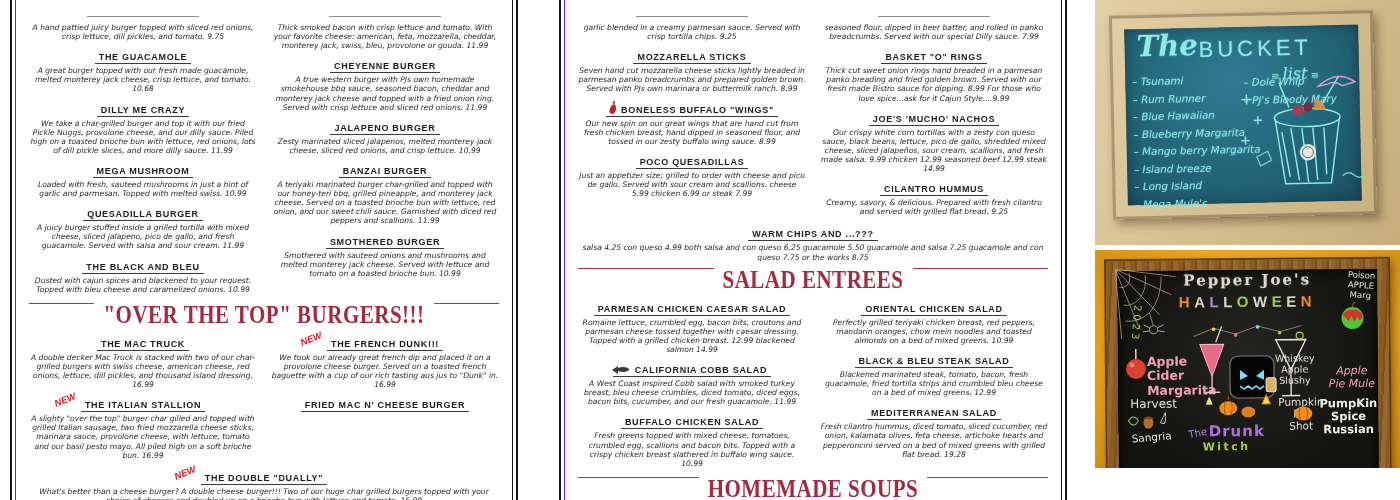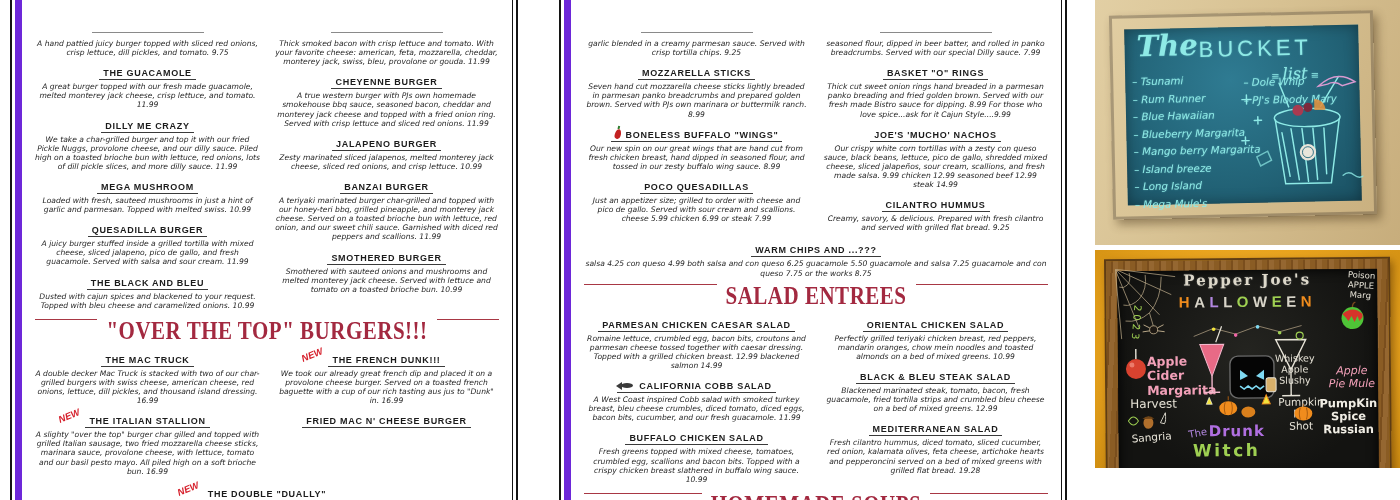--- a/index.html
+++ b/index.html
@@ -2,21 +2,21 @@
 <html style="--header_red: #a32940; --rule_red: #a83744; --new_red: #d6202c; --chalk_cyan: #8eeae6; --board_teal: #236579; --board_black: #141311; --wall_tan: #d7c192; --wall_orange: #e9a41e; --pink: #f2a0b8; --hot_pink: #f266a8; --purple: #b287e0; --green: #9fd052; --orange: #f08c1d; --white_chalk: #e6e2d6;"><head>
 <meta charset="utf-8">
 <style>
   html,body{margin:0;padding:0;background:#fff;}
   .canvas{position:relative;width:1400px;height:500px;background:#ffffff;overflow:hidden;font-family:"DejaVu Sans",sans-serif;color:#1d1d1d;}
 
   
   .page{position:absolute;top:0;height:500px;background:#fff;border-left:2px solid #141414;border-right:2px solid #141414;}
   #page-1{left:10px;width:504px;}
   #page-2{left:559px;width:504px;}
-  .page-inner{position:absolute;left:3px;right:3px;top:0;bottom:0;border-left:7px solid #6d28d9;border-right:1px solid #141414;padding:20px 13px 0;box-sizing:border-box;overflow:hidden;}
+  .page-inner{position:absolute;left:3px;right:3px;top:0;bottom:0;border-left:1px solid #6d28d9;border-right:1px solid #141414;padding:4px 13px 0;box-sizing:border-box;overflow:hidden;}
   .mcols{display:flex;gap:14px;}
   .mcol{flex:1;min-width:0;}
   .m-item{text-align:center;margin-bottom:6px;}
   .m-item.full{margin-top:2px;}
   .m-name-row{line-height:1;}
   .m-name{position:relative;display:inline-block;font-family:"Liberation Sans",sans-serif;font-weight:700;font-size:9px;letter-spacing:.7px;color:#1b1b1b;border-bottom:1px solid #3a3a3a;padding:0 4px 1px;margin-bottom:2px;white-space:nowrap;}
   .m-desc{font-style:italic;font-size:7.6px;line-height:1.2;color:#262626;}
   .cut-stub{display:inline-block;width:112px;height:2px;border-bottom:1px solid #8a8a8a;margin-bottom:2px;}
   .new-tag{position:absolute;left:-27px;top:-6px;font-size:9.5px;font-weight:700;font-style:italic;color:var(--new_red,#d6202c);transform:rotate(-22deg);letter-spacing:0;}
   .sec-header{display:flex;align-items:flex-start;gap:9px;margin:3px 0 6px;}
@@ -63,42 +63,42 @@
   .hw-poison{right:3px;top:2px;text-align:center;font-size:8.5px;color:#e6e2d6;transform:rotate(4deg);}
   .hw-hocus{right:13px;top:64px;text-align:center;font-weight:700;font-size:12px;letter-spacing:2px;color:var(--hot_pink,#f266a8);text-shadow:1px 1px 0 #7a3fa8;}
   .hw-apple-cider{left:29px;top:84px;font-weight:700;font-size:12.5px;color:var(--pink,#f2a0b8);}
   .hw-whiskey{left:157px;top:84px;font-size:9.5px;color:#e6e2d6;text-align:center;}
   .hw-mule{right:3px;top:96px;font-size:11px;font-style:italic;color:var(--pink,#f2a0b8);text-align:center;}
   .hw-harvest{left:12px;top:127px;font-size:12px;color:#e6e2d6;}
   .hw-sangria{left:13px;top:160px;font-size:10.5px;color:#e6e2d6;transform:rotate(-4deg);}
   .hw-dw{left:62px;top:134px;width:92px;text-align:center;}
   .hw-dw .dw-the{display:inline-block;font-size:10px;color:var(--purple,#b287e0);transform:rotate(-10deg);margin-right:2px;}
   .hw-dw .dw-drunk{display:inline-block;font-size:15px;font-weight:700;color:#b06fe0;letter-spacing:1px;}
-  .hw-dw .dw-witch{display:block;font-size:17px;font-weight:700;color:var(--green,#9fd052);letter-spacing:2.5px;}
+  .hw-dw .dw-witch{display:block;font-size:11px;font-weight:700;color:var(--green,#9fd052);letter-spacing:2.5px;}
   .hw-pps{left:160px;top:126px;font-size:10.5px;color:#e6e2d6;text-align:center;}
   .hw-spice{right:1px;top:128px;font-weight:700;font-size:11.5px;color:#f0ede4;text-align:center;}
   .bolt{position:absolute;width:7px;height:13px;clip-path:polygon(60% 0,20% 55%,48% 55%,30% 100%,85% 40%,55% 40%,90% 0);}
   .bolt-l{left:-13px;top:2px;background:#f2e33c;transform:rotate(-12deg);}
   .bolt-r{right:-12px;top:-2px;background:var(--hot_pink,#f266a8);transform:rotate(14deg);}
   .doodle{position:absolute;}
 </style>
 </head>
 <body>
 
 <div class="canvas">
 
   <section class="page" id="page-1">
     <div class="page-inner">
       <div id="page1-content">
           <div class="mcols">
             <div class="mcol">
               <div class="m-item"><span class="cut-stub"></span><div class="m-desc">A hand pattied juicy burger topped with sliced red onions, crisp lettuce, dill pickles, and tomato.  9.75</div></div>
               <div class="m-item">
                 <div class="m-name-row"><span class="m-name">THE GUACAMOLE</span></div>
-                <div class="m-desc">A great burger topped with our fresh made guacamole, melted monterey jack cheese, crisp lettuce, and tomato.  11.99</div>
+                <div class="m-desc">A great burger topped with our fresh made guacamole, melted monterey jack cheese, crisp lettuce, and tomato.  10.68</div>
               </div>
               <div class="m-item">
                 <div class="m-name-row"><span class="m-name">DILLY ME CRAZY</span></div>
                 <div class="m-desc">We take a char-grilled burger and top it with our fried Pickle Nuggs, provolone cheese, and our dilly sauce.  Piled high on a toasted brioche bun with lettuce, red onions, lots of dill pickle slices, and more dilly sauce.   11.99</div>
               </div>
               <div class="m-item">
                 <div class="m-name-row"><span class="m-name">MEGA MUSHROOM</span></div>
                 <div class="m-desc">Loaded with fresh, sauteed mushrooms in just a hint of garlic and parmesan. Topped with melted swiss.   10.99</div>
               </div>
               <div class="m-item">

